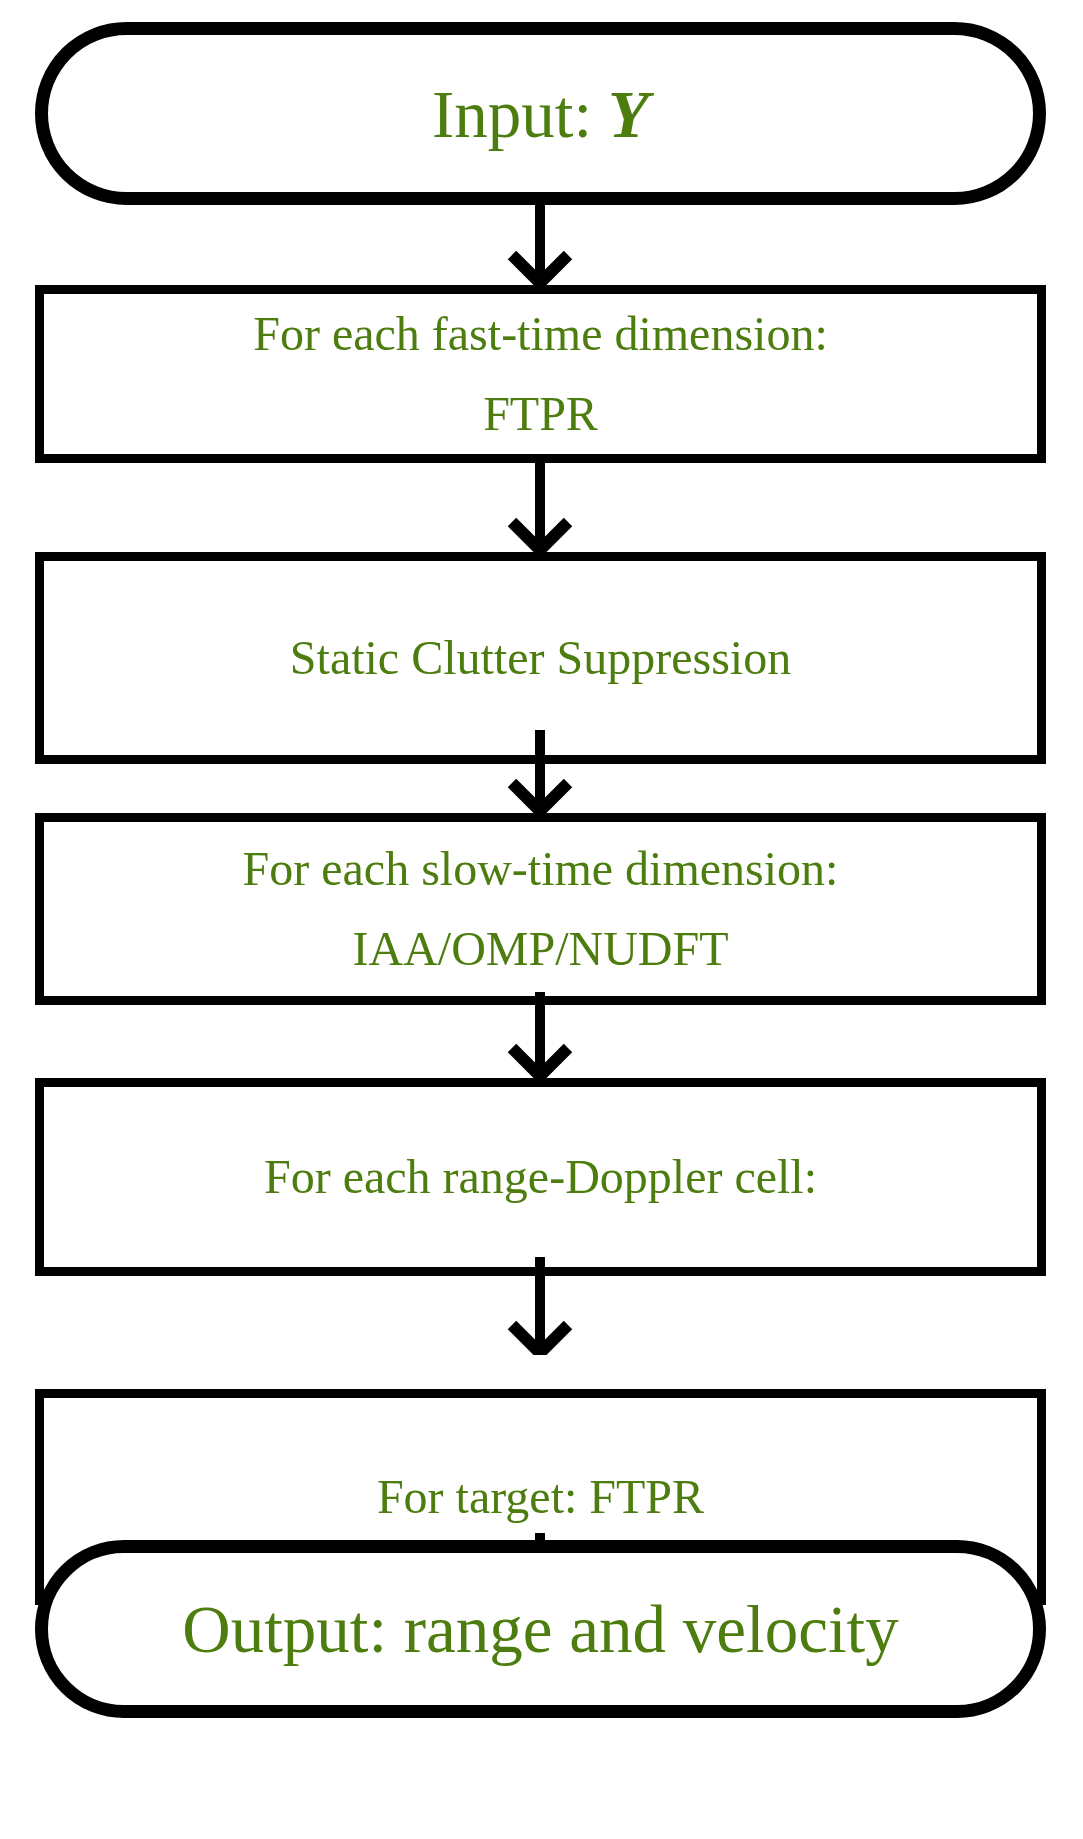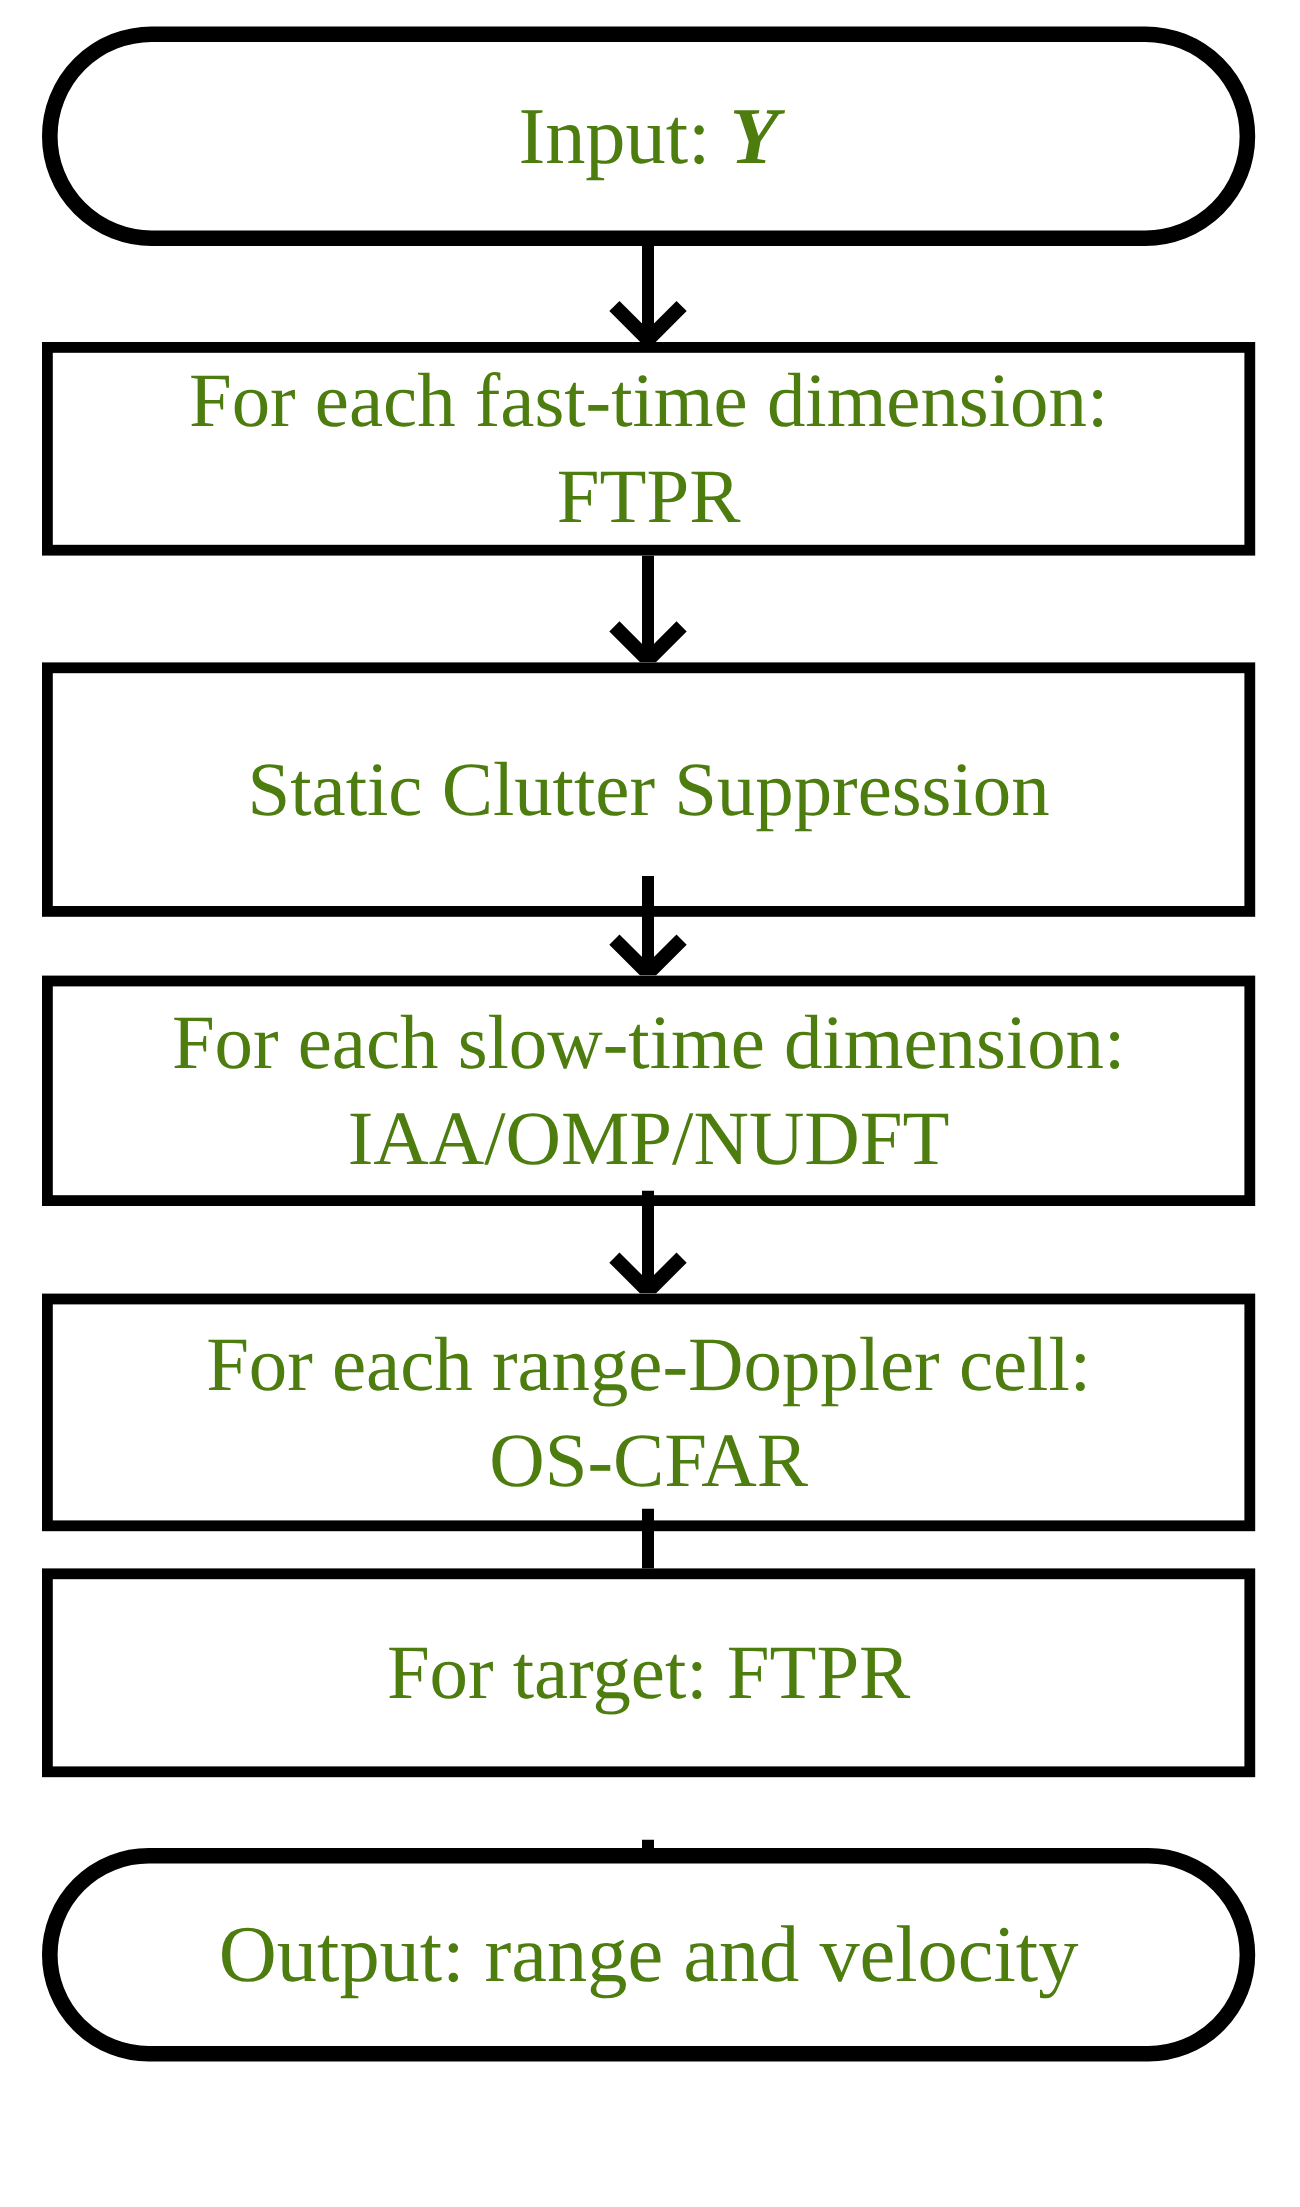--- a/index.html
+++ b/index.html
@@ -23,21 +23,21 @@
     box-sizing: border-box;
     background: #ffffff;
     border: 9px solid #000000;
     display: flex;
     flex-direction: column;
     align-items: center;
     justify-content: center;
     text-align: center;
   }
   .rect {
-    font-size: 64px;
+    font-size: 48px;
     line-height: 80px;
   }
   .stadium {
     border-width: 13px;
     border-radius: 95px;
     font-size: 67px;
     line-height: 76px;
   }
   .line {
     white-space: nowrap;
@@ -100,29 +100,28 @@
     <div class="line">IAA/OMP/NUDFT</div>
   </div>
 
   <svg class="arrow" style="top:992px;" width="120" height="86" viewBox="0 0 120 86">
     <line x1="60" y1="0" x2="60" y2="84" stroke="#000000" stroke-width="10"></line>
     <path d="M32 56 L60 84 L88 56" fill="none" stroke="#000000" stroke-width="12"></path>
   </svg>
 
   <div class="node rect" style="top:1078px; height:198px;">
     <div class="line">For each range-Doppler cell:</div>
-    <div class="line">OS-CFAR</div>
   </div>
 
   <svg class="arrow" style="top:1257px;" width="120" height="98" viewBox="0 0 120 98">
     <line x1="60" y1="0" x2="60" y2="96" stroke="#000000" stroke-width="10"></line>
     <path d="M32 68 L60 96 L88 68" fill="none" stroke="#000000" stroke-width="12"></path>
   </svg>
 
-  <div class="node rect" style="top:1307px; height:174px;">
+  <div class="node rect" style="top:1389px; height:216px;">
     <div class="line">For target: FTPR</div>
   </div>
 
   <svg class="arrow" style="top:1533px;" width="120" height="99" viewBox="0 0 120 99">
     <line x1="60" y1="0" x2="60" y2="97" stroke="#000000" stroke-width="10"></line>
     <path d="M32 69 L60 97 L88 69" fill="none" stroke="#000000" stroke-width="12"></path>
   </svg>
 
   <div class="node stadium" style="top:1540px; height:178px;">
     <div class="line">Output: range and velocity</div>

